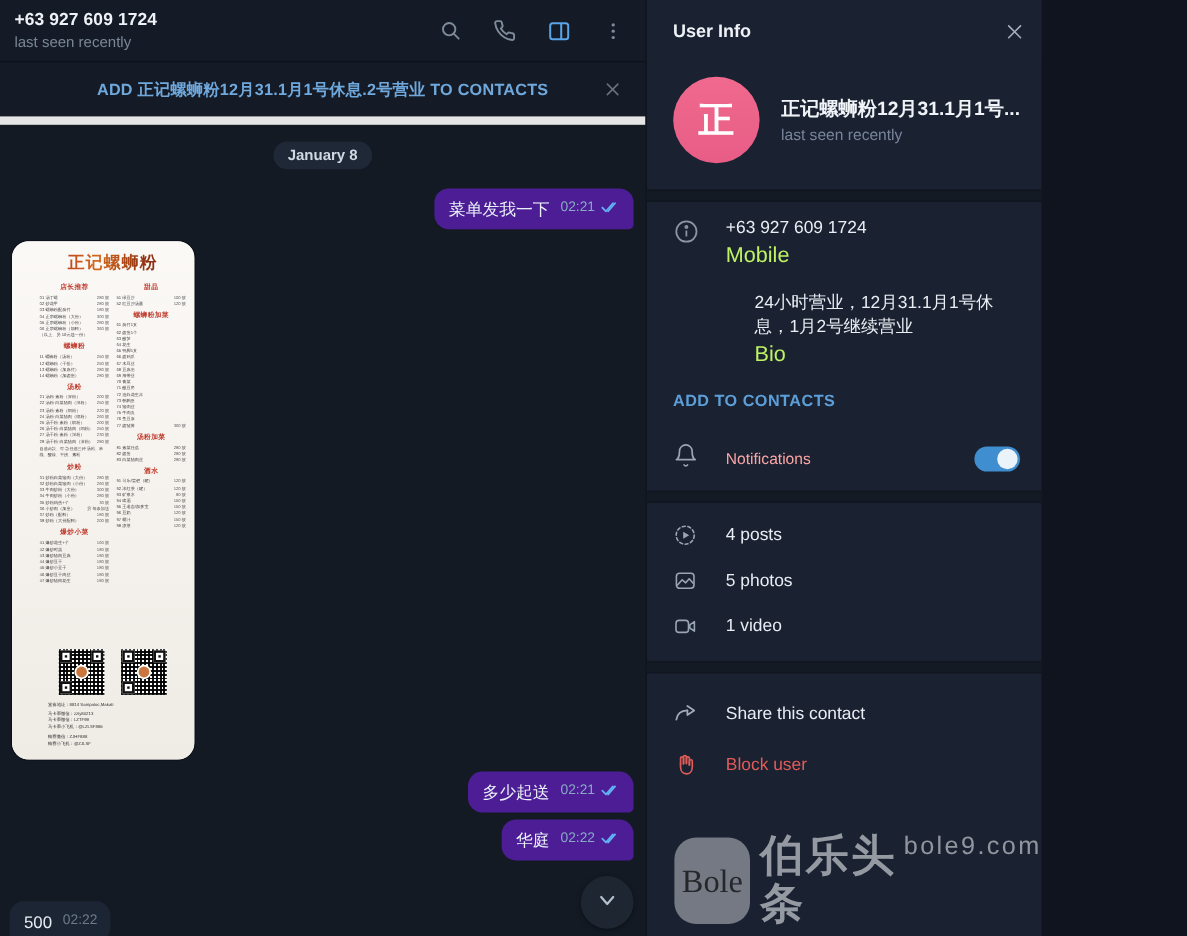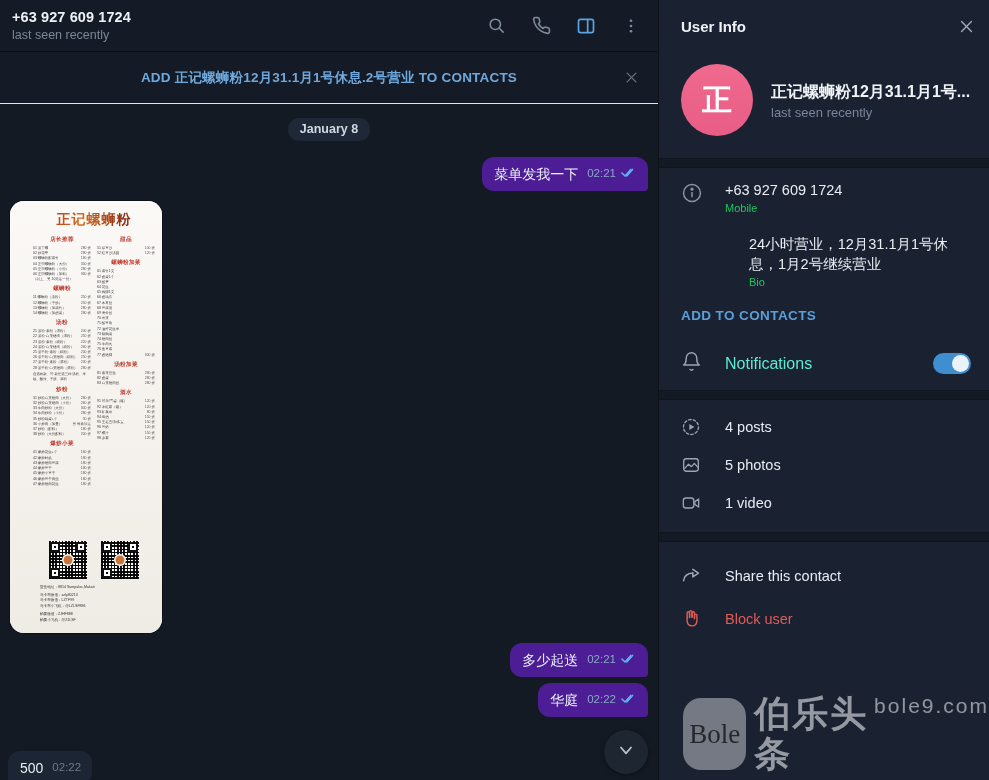--- a/index.html
+++ b/index.html
@@ -2,21 +2,21 @@
 <html><head>
 <meta charset="utf-8">
 <style>
   * { box-sizing: border-box; margin: 0; padding: 0; }
   html, body {
     width: 989px; height: 780px;
     background: #0f141e;
     font-family: "Liberation Sans", "DejaVu Sans", sans-serif;
     overflow: hidden;
   }
-  .app { position: relative; width: 989px; height: 780px; display: flex; }
+  .app { position: relative; width: 868px; height: 780px; display: flex; }
 
   
   .chat-col {
     width: 658px; height: 780px;
     background: #141a24;
     position: relative;
     display: flex; flex-direction: column;
   }
   .chat-header {
     height: 52px; flex: 0 0 52px;
@@ -41,21 +41,21 @@
     width: 26px; height: 26px; display: flex;
     align-items: center; justify-content: center;
     cursor: pointer; color: #7e8b9b;
   }
   .icon-btn.active { color: #5aa4e8; }
   .icon-btn svg { display: block; }
 
   .addbar {
     height: 52px; flex: 0 0 52px;
     background: #151b26;
-    border-bottom: 1px solid #e5e5e5;
+    border-bottom: 7px solid #e5e5e5;
     display: flex; align-items: center; justify-content: center;
     position: relative;
   }
   .addbar-text {
     font-size: 13.5px; font-weight: bold; color: #6fa8dc;
     letter-spacing: .2px; cursor: pointer;
     white-space: nowrap;
   }
   .addbar-close {
     position: absolute; right: 14px; top: 50%; transform: translateY(-50%);
@@ -199,32 +199,32 @@
   }
   .p-status { font-size: 13px; color: #78859a; margin-top: 3px; }
 
   .divider { height: 10px; background: #141a24; border-top:1px solid #10151f; border-bottom:1px solid #10151f;}
   .info-rows { padding: 6px 0 10px 0; }
   .irow { display: flex; padding: 6px 18px 6px 22px; }
   .irow .ico { flex: 0 0 44px; color: #8a95a5; padding-top: 2px; }
   .irow .body { flex: 1 1 auto; min-width: 0; }
   .ival { font-size: 14.5px; color: #e9eef4; line-height: 20px; word-break: break-word; }
   .ival.link { color: #62a0d8; cursor: pointer; }
-  .ilabel { font-size: 11px; color: #22c55e; margin-top: 2px; }
+  .ilabel { font-size: 18px; color: #bef264; margin-top: 2px; }
   .act-link {
     font-size: 13.5px; font-weight: bold; color: #5c9fd8;
     letter-spacing: .4px; padding: 14px 22px 4px 22px; cursor: pointer;
   }
 
   .notif-row {
     display: flex; align-items: center;
     padding: 14px 18px 14px 22px;
   }
   .notif-row .ico { flex: 0 0 44px; color: #9aa5b3; }
-  .notif-label { font-size: 16px; color: #5eead4; }
+  .notif-label { font-size: 13px; color: #fca5a5; }
   .toggle {
     margin-left: auto; width: 38px; height: 21px; border-radius: 11px;
     background: #3f8ed0; position: relative; cursor: pointer;
   }
   .toggle .knob {
     position: absolute; right: 2px; top: 2px;
     width: 17px; height: 17px; border-radius: 50%; background: #eaf2fa;
   }
 
   .media-list { padding: 8px 10px 10px 0; }

